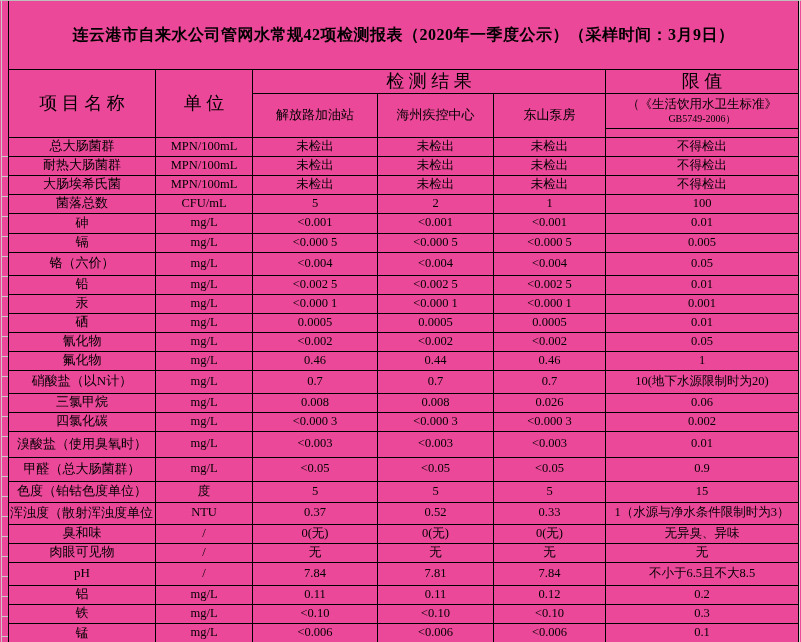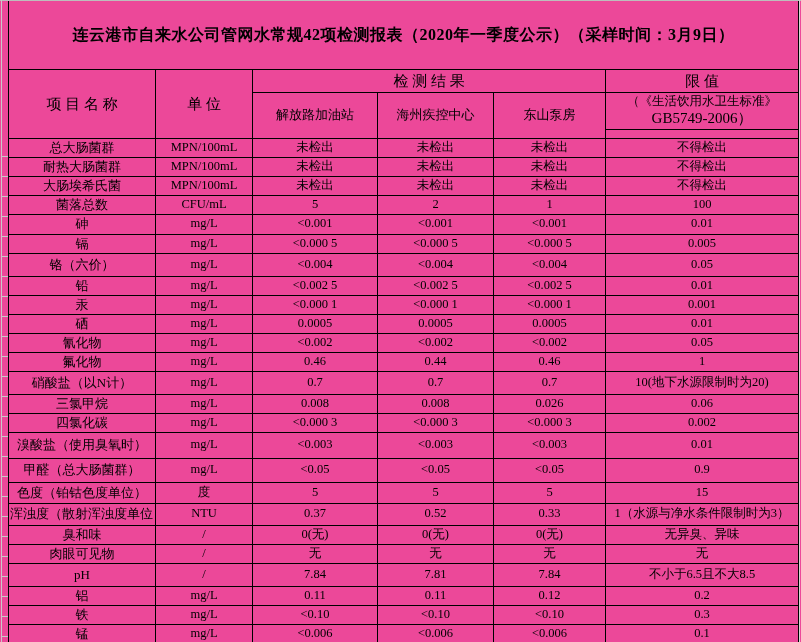--- a/index.html
+++ b/index.html
@@ -40,25 +40,25 @@
     overflow:hidden;
     white-space:nowrap;
   }
   .title-cell{
     height:68px;
     border-top:none;
     font-size:16px;
     font-weight:bold;
     letter-spacing:0.5px;
   }
-  .hdr-row1 th{height:22px;font-size:15px;}
+  .hdr-row1 th{height:22px;font-size:18px;}
   .hdr-row2 th{height:34px;}
   .hdr-thin td{height:8px;border-top:1px solid #000;}
   .std-cell{font-size:12.5px;line-height:1.3;}
-  .std-cell .l2{font-size:15px;}
+  .std-cell .l2{font-size:10px;}
 
   tbody tr{height:19px;}
   tbody tr:nth-child(5){height:20px;}
   tbody tr:nth-child(7){height:23px;}
   tbody tr:nth-child(13){height:23px;}
   tbody tr:nth-child(16){height:26px;}
   tbody tr:nth-child(17){height:24px;}
   tbody tr:nth-child(18){height:21px;}
   tbody tr:nth-child(19){height:22px;}
   tbody tr:nth-child(22){height:23px;}

